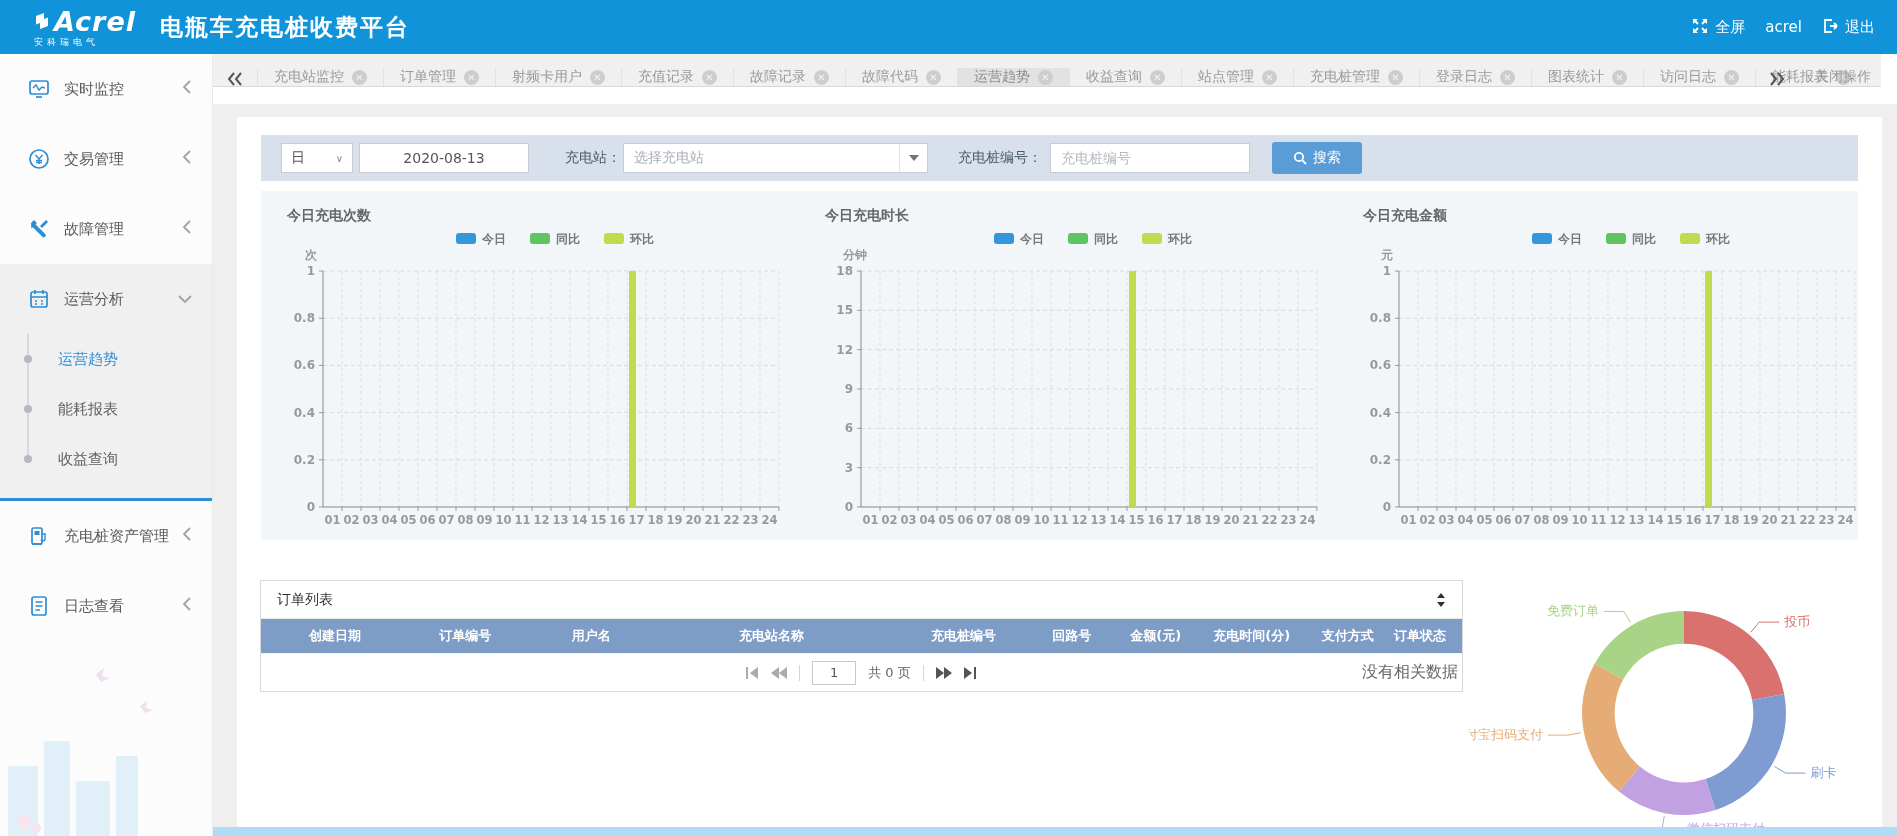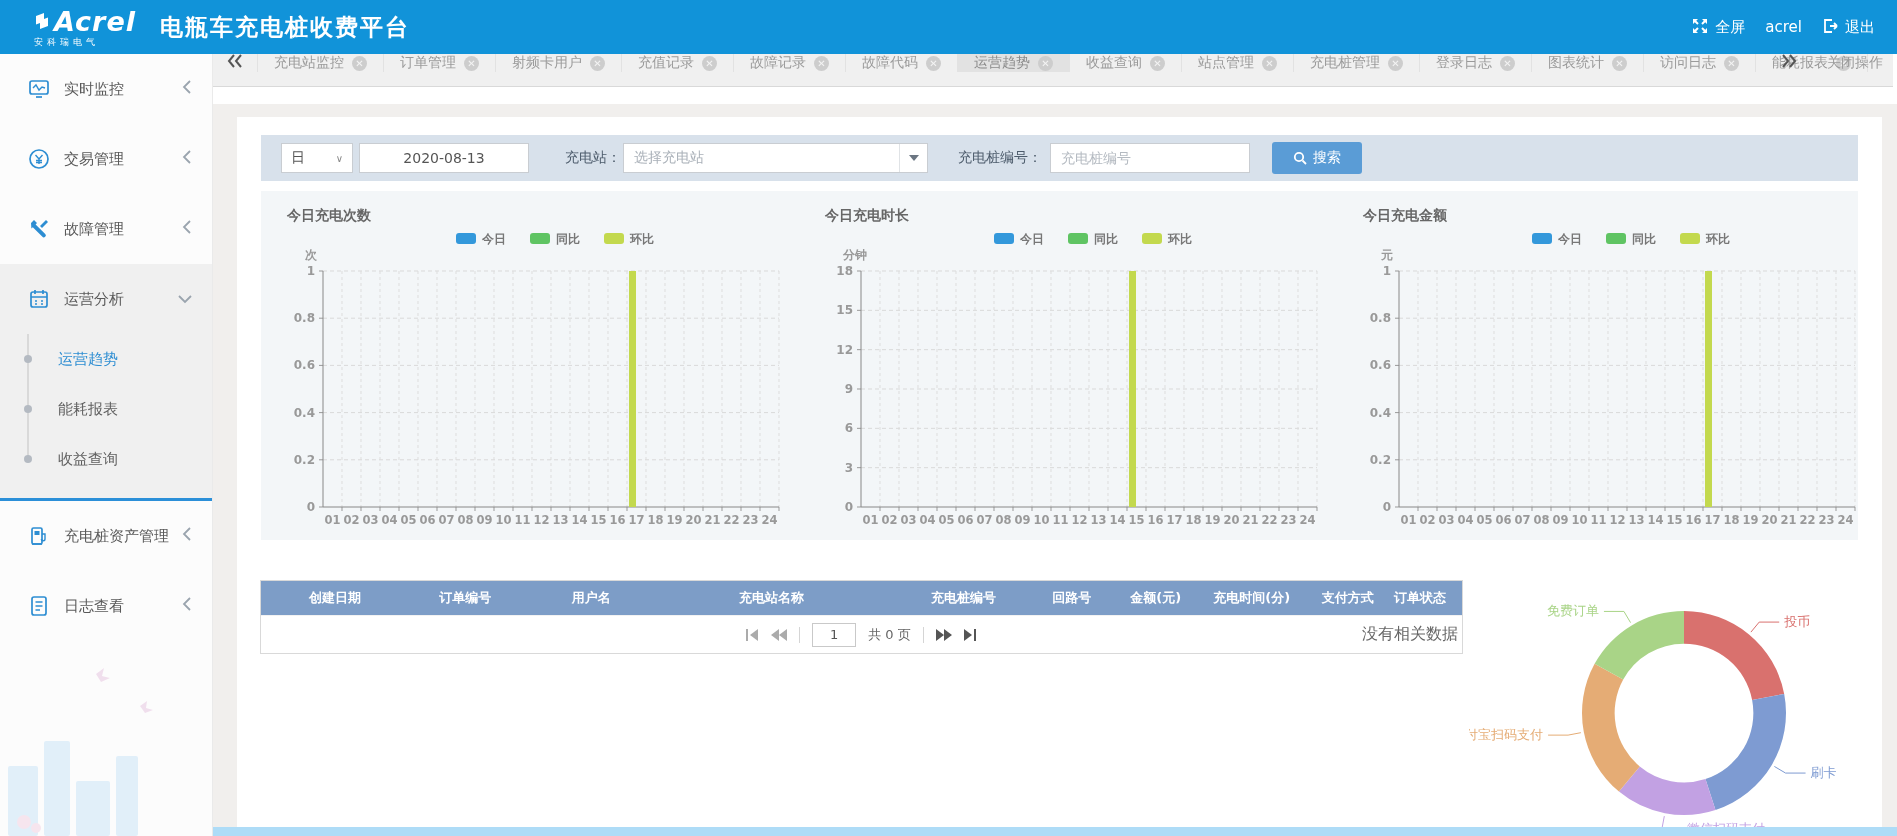--- a/index.html
+++ b/index.html
@@ -12,22 +12,22 @@
   .logo { display:flex; flex-direction:column; margin-left:34px; line-height:1; }
   .logo-row { display:flex; align-items:center; gap:4px; }
   .logo-mark { width:16px; height:18px; }
   .logo-acrel { font-size:27px; font-weight:bold; font-style:italic; letter-spacing:1px; }
   .logo-sub { font-size:9px; letter-spacing:4px; margin-top:3px; }
   .app-title { font-size:23px; font-weight:bold; margin-left:24px; letter-spacing:2px; }
   .header-right { margin-left:auto; margin-right:22px; display:flex; align-items:center; gap:20px; font-size:15px; }
   .header-item { display:flex; align-items:flex-start; gap:7px; cursor:pointer; }
 
   
-  .tabbar { position:absolute; top:54px; left:213px; right:4px; height:33px; background:#F0F0F0;
-    border-bottom:1px solid #D9D9D9; display:flex; align-items:flex-start; overflow:hidden; }
+  .tabbar { position:absolute; top:54px; left:213px; right:16px; height:33px; background:#F0F0F0;
+    border-bottom:1px solid #D9D9D9; display:flex; align-items:flex-end; overflow:hidden; }
   .tab-scroll { width:44px; display:flex; align-items:center; justify-content:center; color:#555; cursor:pointer; flex:none; }
   .tab { display:flex; align-items:center; gap:8px; padding:0 16px; font-size:14px; color:#9A9A9A;
     border-right:1px solid #E2E2E2; cursor:pointer; flex:none; }
   .tab:first-of-type { border-left:1px solid #E2E2E2; }
   .tab.active { background:#E2E2E2; color:#8A8A8A; }
   .tab-close { width:15px; height:15px; border-radius:50%; background:#CDCDCD; color:#F4F4F4;
     font-size:10px; line-height:15px; text-align:center; flex:none; }
   .close-menu { margin-left:6px; display:flex; align-items:center; padding:0 10px; font-size:14px;
     color:#9A9A9A; white-space:nowrap; cursor:pointer; flex:none; }
 
@@ -660,20 +660,28 @@
             <text x="496.5" y="299" font-size="11.5" fill="#999" text-anchor="middle">24</text>
             <line x1="50" y1="46" x2="50" y2="282" stroke="#888"></line>
             <line x1="50" y1="282" x2="506" y2="282" stroke="#888"></line>
             <rect x="356" y="46" width="7" height="236" fill="#C3D94E"></rect>
           </svg>
       </div>
     </div>
 
     <div class="lower">
       <div class="orders-panel">
+        <div class="panel-title">
+          <span>订单列表</span>
+          <span class="sort-icon">
+            <svg width="10" height="14" viewBox="0 0 10 14" fill="#333">
+              <path d="M5 0 L9 5 H1 Z M5 14 L1 9 H9 Z"></path>
+            </svg>
+          </span>
+        </div>
         <div class="thead" id="orders-thead">
             <div class="th" style="width: 11%; padding-left: 16px;">创建日期</div>
             <div class="th" style="width: 12%;">订单编号</div>
             <div class="th" style="width: 9%;">用户名</div>
             <div class="th" style="width: 21%;">充电站名称</div>
             <div class="th" style="width: 11%;">充电桩编号</div>
             <div class="th" style="width: 7%;">回路号</div>
             <div class="th" style="width: 7%;">金额(元)</div>
             <div class="th" style="width: 9%;">充电时间(分)</div>
             <div class="th" style="width: 7%;">支付方式</div>

